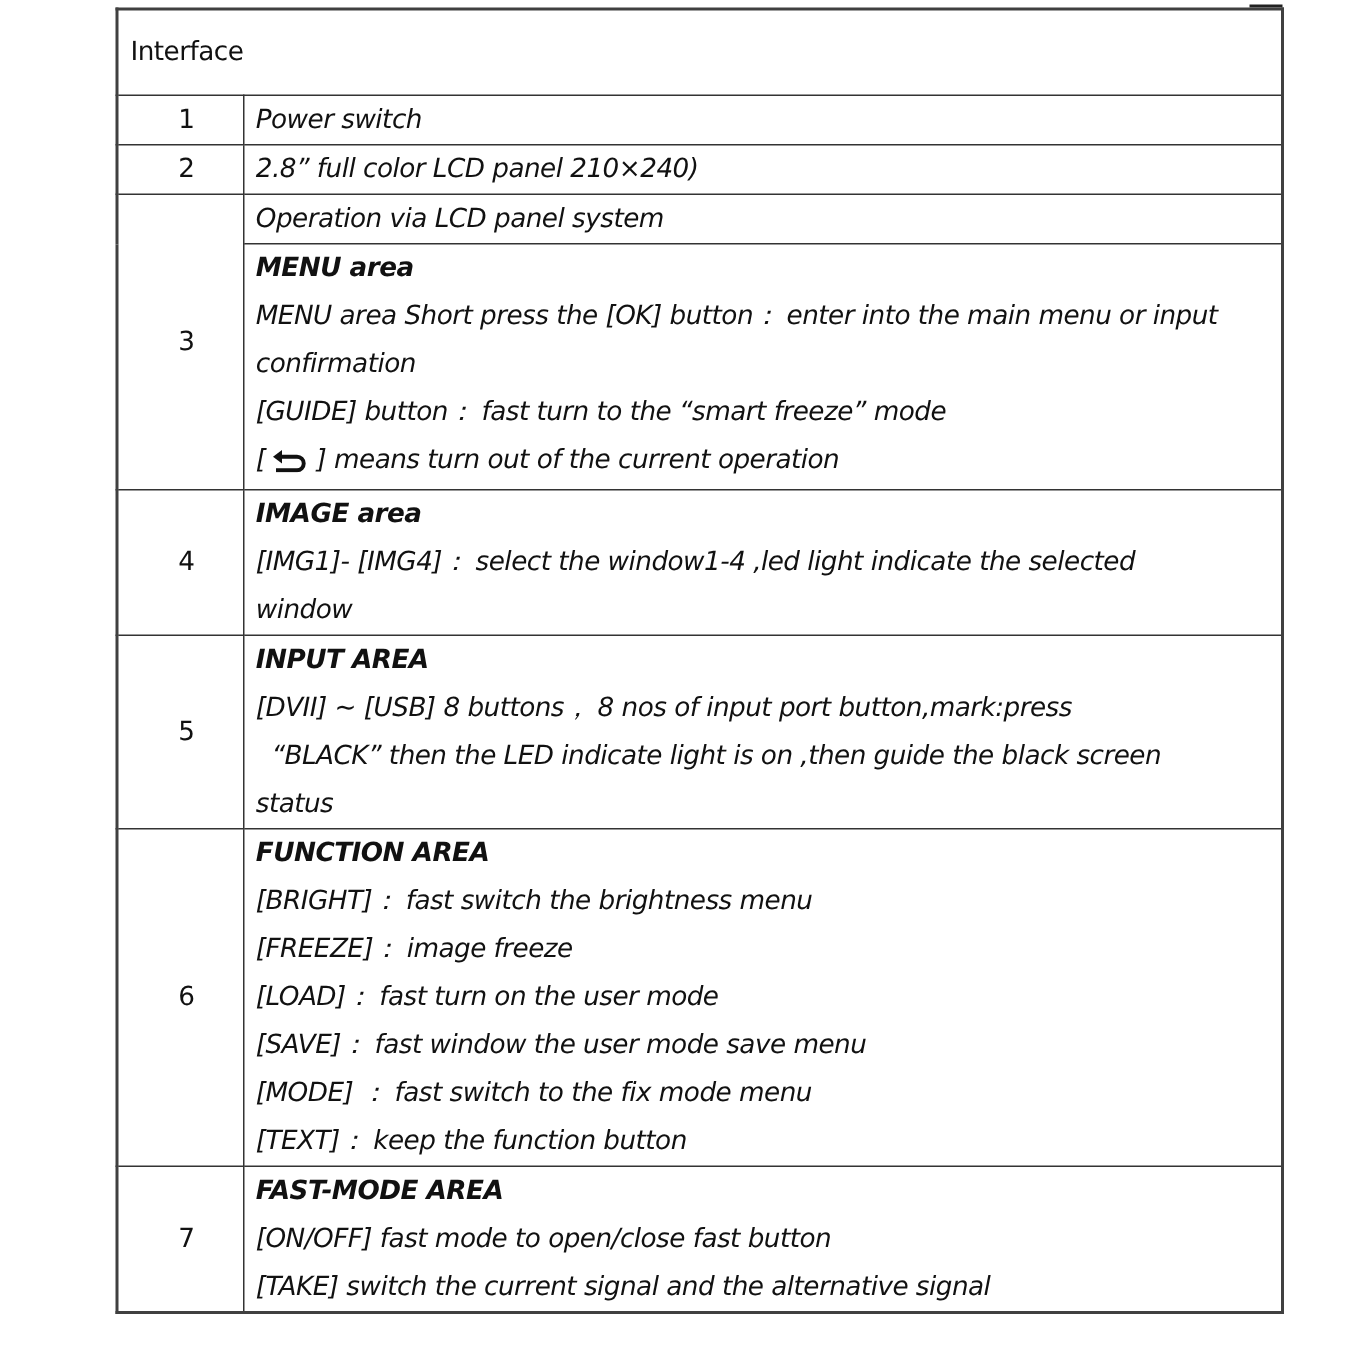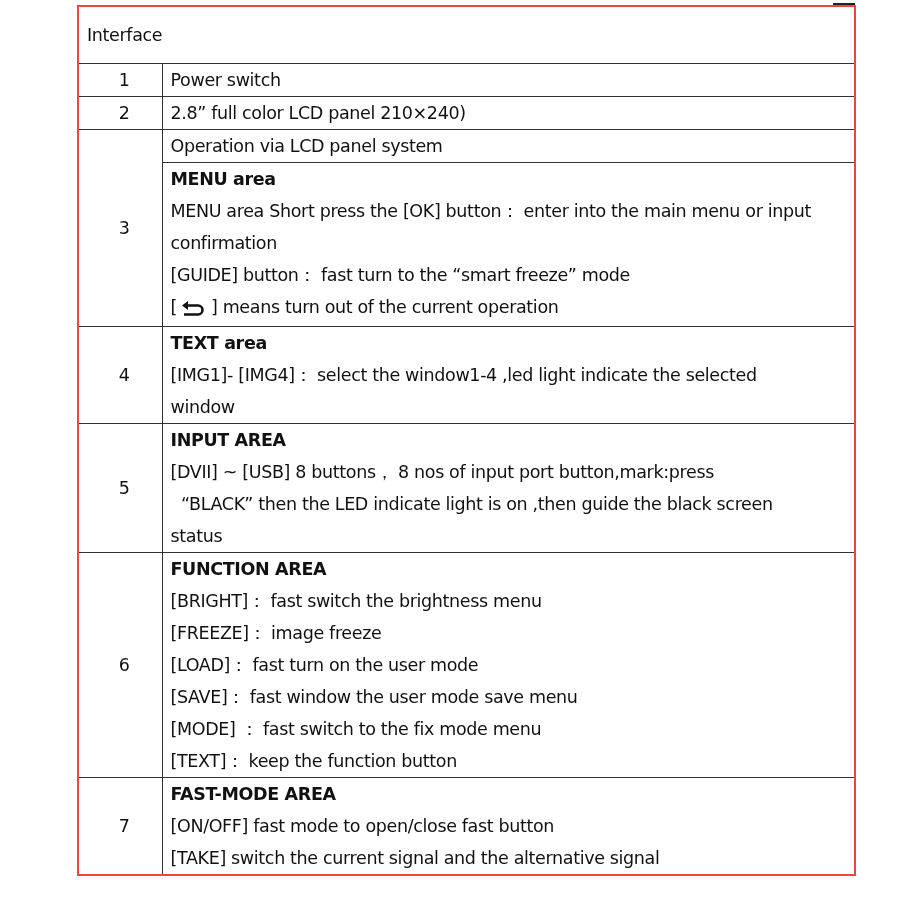--- a/index.html
+++ b/index.html
@@ -1,26 +1,26 @@
 <!DOCTYPE html>
 <html><head>
 <meta charset="utf-8">
 <style>
   html, body { margin: 0; padding: 0; background: #ffffff; }
   body { width: 900px; height: 900px; position: relative; overflow: hidden;
          font-family: "DejaVu Sans", sans-serif; color: #111; }
   .corner-mark { position: absolute; left: 833px; top: 3px; width: 22px; height: 2px; background: #222; }
   table.spec { position: absolute; left: 77px; top: 5px; width: 779px;
-               border-collapse: collapse; border: 2px solid #ef4444; table-layout: fixed; }
+               border-collapse: collapse; border: 2px solid #404040; table-layout: fixed; }
   table.spec td { border: 1px solid #333; vertical-align: middle; font-size: 17.5px;
                   line-height: 32px; padding: 0 0 0 8px; letter-spacing: -0.35px; }
   td.num { width: 76px; text-align: center; padding: 0; }
   td.header-cell { height: 56px; padding-left: 9px; }
   .section-title { font-weight: bold; }
-  .line { display: block; white-space: nowrap; }
+  .line { display: block; white-space: nowrap; font-style: italic; }
   .back-icon { display: inline-block; vertical-align: -3px; margin: 0 4px; }
   col.c1 { width: 84px; }
 </style>
 </head>
 <body>
 
 <div class="corner-mark"></div>
 
 <table class="spec">
   <colgroup>
@@ -61,21 +61,21 @@
       <span class="line"><span>[</span><span class="back-icon"><svg width="26" height="18" viewBox="0 0 26 18">
                 <path d="M7 3 L1 7.5 L7 12 Z" fill="#111"></path>
                 <path d="M6 7.5 H17 A4.5 4.5 0 0 1 17 16.5 H3" fill="none" stroke="#111" stroke-width="2.6"></path>
               </svg></span><span>] means turn out of the current operation</span></span>
     </td>
   </tr>
 
   <tr>
     <td class="num">4</td>
     <td>
-      <span class="line section-title">TEXT area</span>
+      <span class="line section-title">IMAGE area</span>
       <span class="line">[IMG1]- [IMG4]：  select the window1-4 ,led light indicate the selected</span>
       <span class="line">window</span>
     </td>
   </tr>
 
   <tr>
     <td class="num">5</td>
     <td>
       <span class="line section-title">INPUT AREA</span>
       <span class="line">[DVII] ~ [USB] 8 buttons， 8 nos of input port button,mark:press</span>

